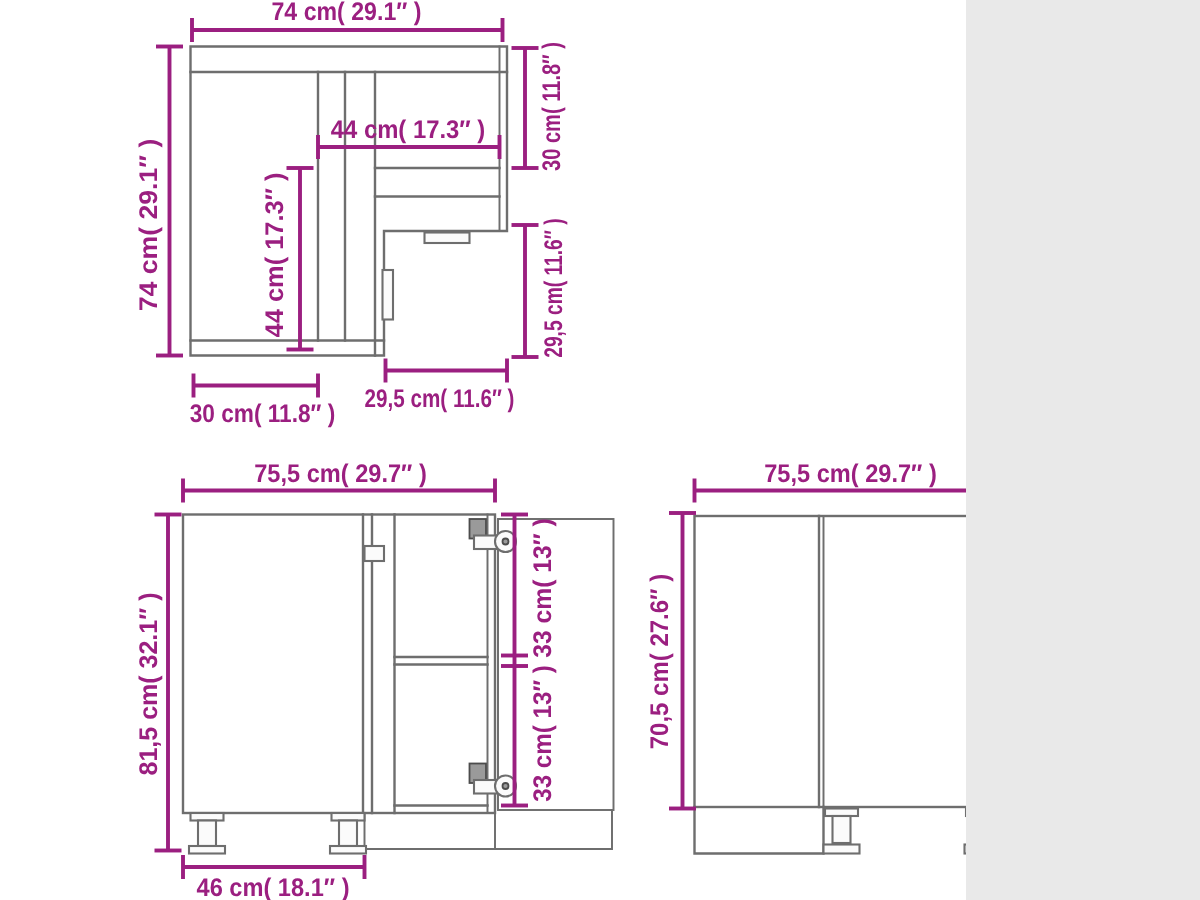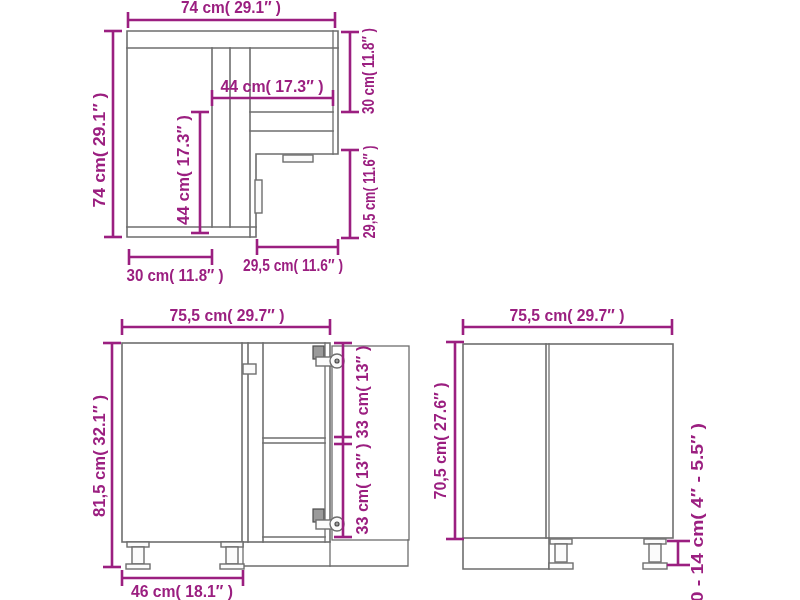--- a/index.html
+++ b/index.html
@@ -1,17 +1,17 @@
 <!DOCTYPE html>
 <html><head>
 <meta charset="utf-8">
 <style>
   html,body{margin:0;padding:0;background:#e9e9e9;}
   .stage{
-    position:relative;width:800px;height:600px;overflow:hidden;
+    position:relative;width:644px;height:600px;overflow:hidden;
     background:var(--bg,#ffffff);
     font-family:"Liberation Sans",sans-serif;
   }
   svg{position:absolute;left:0;top:0;display:block;}
   .draw{stroke:var(--line,#6e6e6e);fill:none;stroke-width:1.6;stroke-linecap:square;}
   .thin{stroke-width:1.3;}
   .hw{stroke:var(--line,#6e6e6e);fill:#fbfbfb;stroke-width:1.4;}
   .hwdark{stroke:#4c4c4c;fill:#9a9a9a;stroke-width:1.2;}
   .dim{stroke:var(--dim,#9b1f80);fill:none;stroke-width:2.6;stroke-linecap:butt;}
   text.dim-label{

